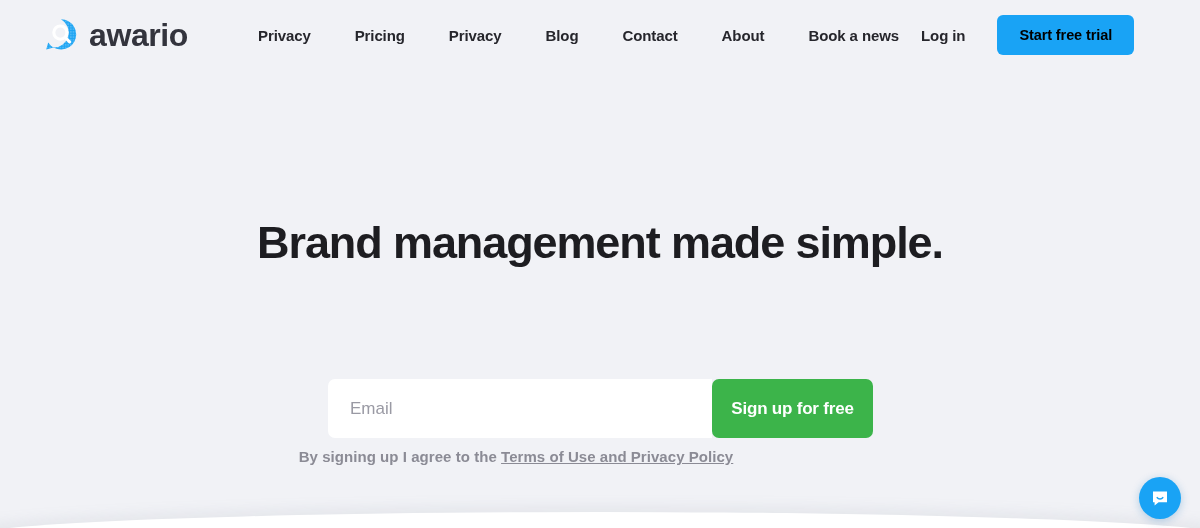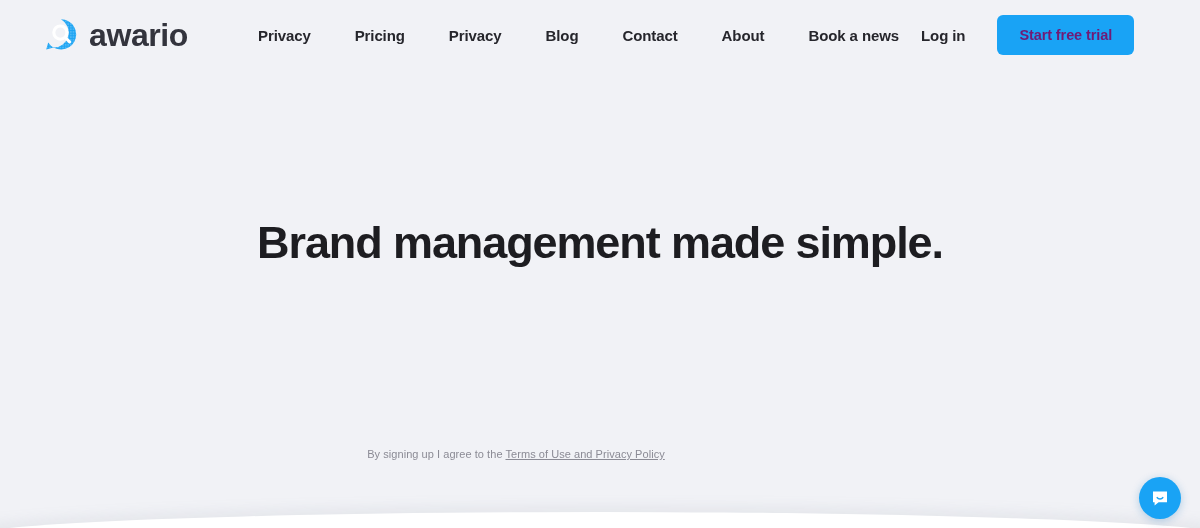--- a/index.html
+++ b/index.html
@@ -82,21 +82,21 @@
   .login-link {
     font-size: 15px;
     font-weight: bold;
     color: #26262c;
     cursor: pointer;
     white-space: nowrap;
     letter-spacing: -0.1px;
   }
   .trial-btn {
     background: #19a3f5;
-    color: #701a75;
+    color: #000000;
     font-size: 14.5px;
     font-weight: bold;
     border: none;
     border-radius: 6px;
     padding: 12px 22px;
     cursor: pointer;
     white-space: nowrap;
     font-family: "Liberation Sans", sans-serif;
     letter-spacing: -0.1px;
   }
@@ -167,23 +167,24 @@
     font-family: "Liberation Sans", sans-serif;
     letter-spacing: -0.2px;
   }
 
   .fineprint {
     position: absolute;
     top: 448px;
     left: 0;
     width: 1032px;
     text-align: center;
-    font-size: 11px;
+    font-size: 15px;
     color: #8b8b95;
     letter-spacing: 0.05px;
+    font-weight: bold;
   }
   .fineprint a {
     color: #8b8b95;
     text-decoration: underline;
   }
 
   
   .bottom-card {
     position: absolute;
     left: -40px;
@@ -249,20 +250,24 @@
     <div class="header-right">
       <span class="login-link">Log in</span>
       <button class="trial-btn">Start free trial</button>
     </div>
   </div>
 
   <div class="hero">
     <h1 class="headline">Brand management made simple.</h1>
   </div>
 
+  <form class="signup-row">
+    <input class="email-input" type="text" placeholder="Email" style="">
+    <button class="signup-btn" type="submit">Sign up for free</button>
+  </form>
 
   <div class="fineprint">
     <span>By signing up I agree to the</span>
     <a href="#">Terms of Use and Privacy Policy</a>
   </div>
 
   <div class="bottom-card"></div>
 
   <div class="chat-launcher">
     <span>

